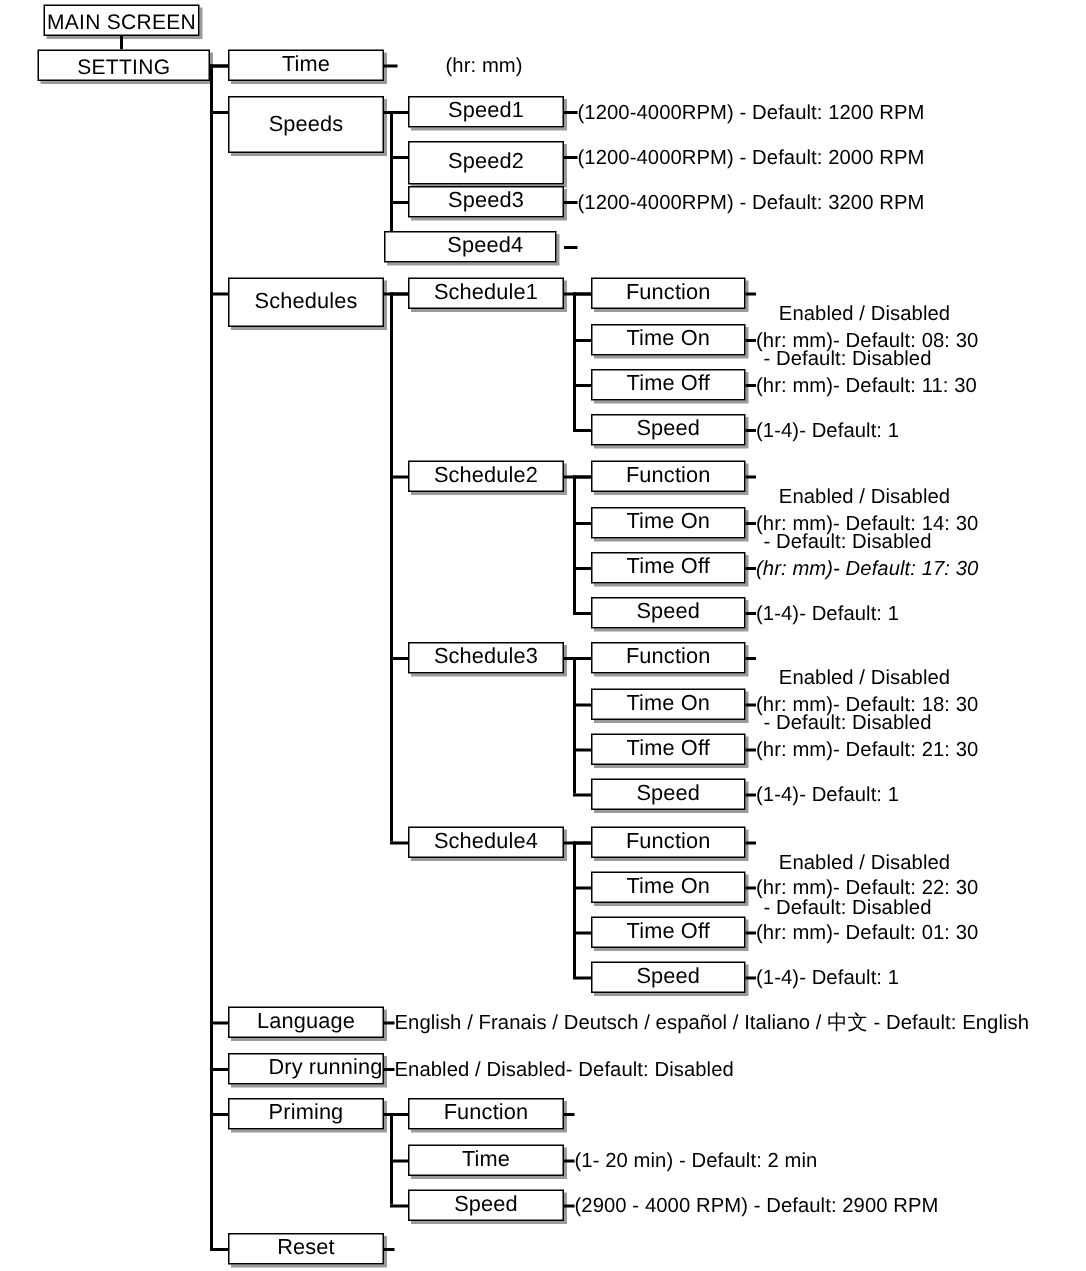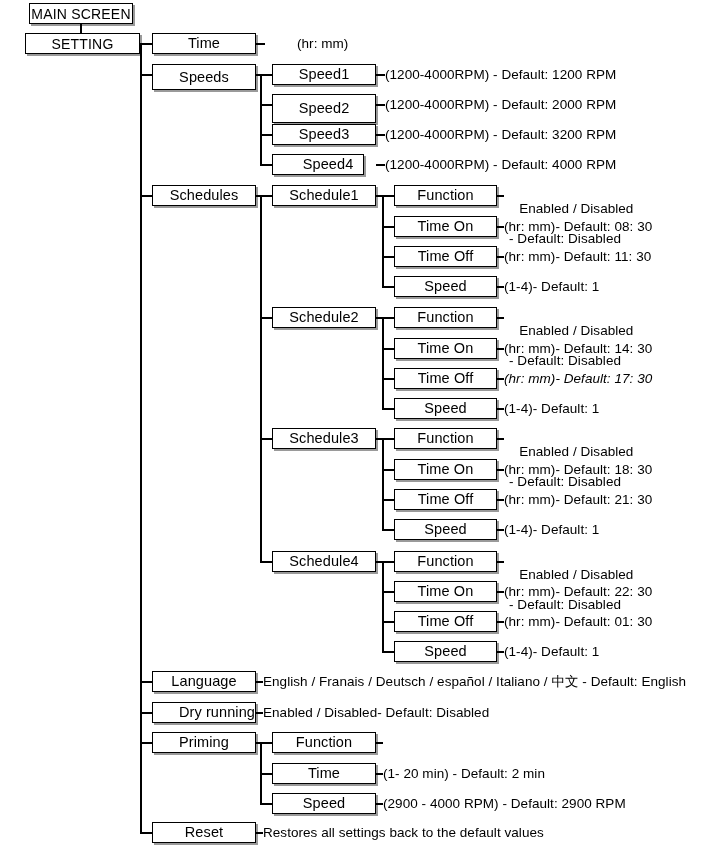--- a/index.html
+++ b/index.html
@@ -84,21 +84,21 @@
   <div class="ln h" style="left:140px; top:711.5px; width:12px;"></div>
   <div class="ln h" style="left:140px; top:741.5px; width:12px;"></div>
   <div class="ln h" style="left:140px; top:831.5px; width:12px;"></div>
 
   <div class="node" style="left:152px; top:33px; width:104px; height:21px;">
     <span>Time</span>
   </div>
   <div class="ln h" style="left:256px; top:42.5px; width:9px;"></div>
   <div class="note" style="left:265px; top:36px;margin-left:32px;">(hr: mm)</div>
 
-  <div class="node" style="left:152px; top:64px; width:104px; height:26px;">
+  <div class="node" style="left:152px; top:64px; width:104px; height:38px;">
     <span>Speeds</span>
   </div>
 
   <div class="ln h" style="left:256px; top:73.5px; width:16px;"></div>
   <div class="ln v" style="left:260px; top:73.5px; height:90px;"></div>
 
   <div class="ln h" style="left:260px; top:73.5px; width:12px;"></div>
   <div class="ln h" style="left:260px; top:103.5px; width:12px;"></div>
   <div class="ln h" style="left:260px; top:133.5px; width:12px;"></div>
   <div class="ln h" style="left:260px; top:163.5px; width:12px;"></div>
@@ -114,27 +114,26 @@
   </div>
   <div class="ln h" style="left:376px; top:103.5px; width:9px;"></div>
   <div class="note" style="left:385px; top:97px;">(1200-4000RPM) - Default: 2000 RPM</div>
 
   <div class="node" style="left:272px; top:124px; width:104px; height:21px;">
     <span>Speed3</span>
   </div>
   <div class="ln h" style="left:376px; top:133.5px; width:9px;"></div>
   <div class="note" style="left:385px; top:127px;">(1200-4000RPM) - Default: 3200 RPM</div>
 
-  <div class="node" style="left:272px; top:154px; width:92px; height:21px;padding-left:20px;">
+  <div class="node" style="left:256px; top:154px; width:115px; height:21px;padding-left:20px;">
     <span>Speed4</span>
   </div>
   <div class="ln h" style="left:376px; top:163.5px; width:9px;"></div>
-  <div class="note" style="left:385px; top:157px;">(1200-4000RPM) - Default: 4000 RPM</div>
-
-  <div class="node" style="left:152px; top:185px; width:104px; height:21px;text-align:right;">
+
+  <div class="node" style="left:152px; top:185px; width:104px; height:33px;text-align:right;">
     <span>Schedules</span>
   </div>
   <div class="ln h" style="left:256px; top:194.5px; width:16px;"></div>
   <div class="ln v" style="left:260px; top:194.5px; height:366px;"></div>
 
   <div class="ln h" style="left:260px; top:194.5px; width:12px;"></div>
   <div class="ln h" style="left:260px; top:316.5px; width:12px;"></div>
   <div class="ln h" style="left:260px; top:437.5px; width:12px;"></div>
   <div class="ln h" style="left:260px; top:560.5px; width:12px;"></div>
 
@@ -326,15 +325,14 @@
   <div class="node" style="left:272px; top:793px; width:104px; height:21px;">
     <span>Speed</span>
   </div>
   <div class="ln h" style="left:376px; top:802.5px; width:7px;"></div>
   <div class="note" style="left:383px; top:796px;">(2900 - 4000 RPM) - Default: 2900 RPM</div>
 
   <div class="node" style="left:152px; top:822px; width:104px; height:21px;">
     <span>Reset</span>
   </div>
   <div class="ln h" style="left:256px; top:831.5px; width:7px;"></div>
-  <div class="note" style="left:263px; top:825px;">Restores all settings back to the default values</div>
 
 </div>
 
 </body></html>

